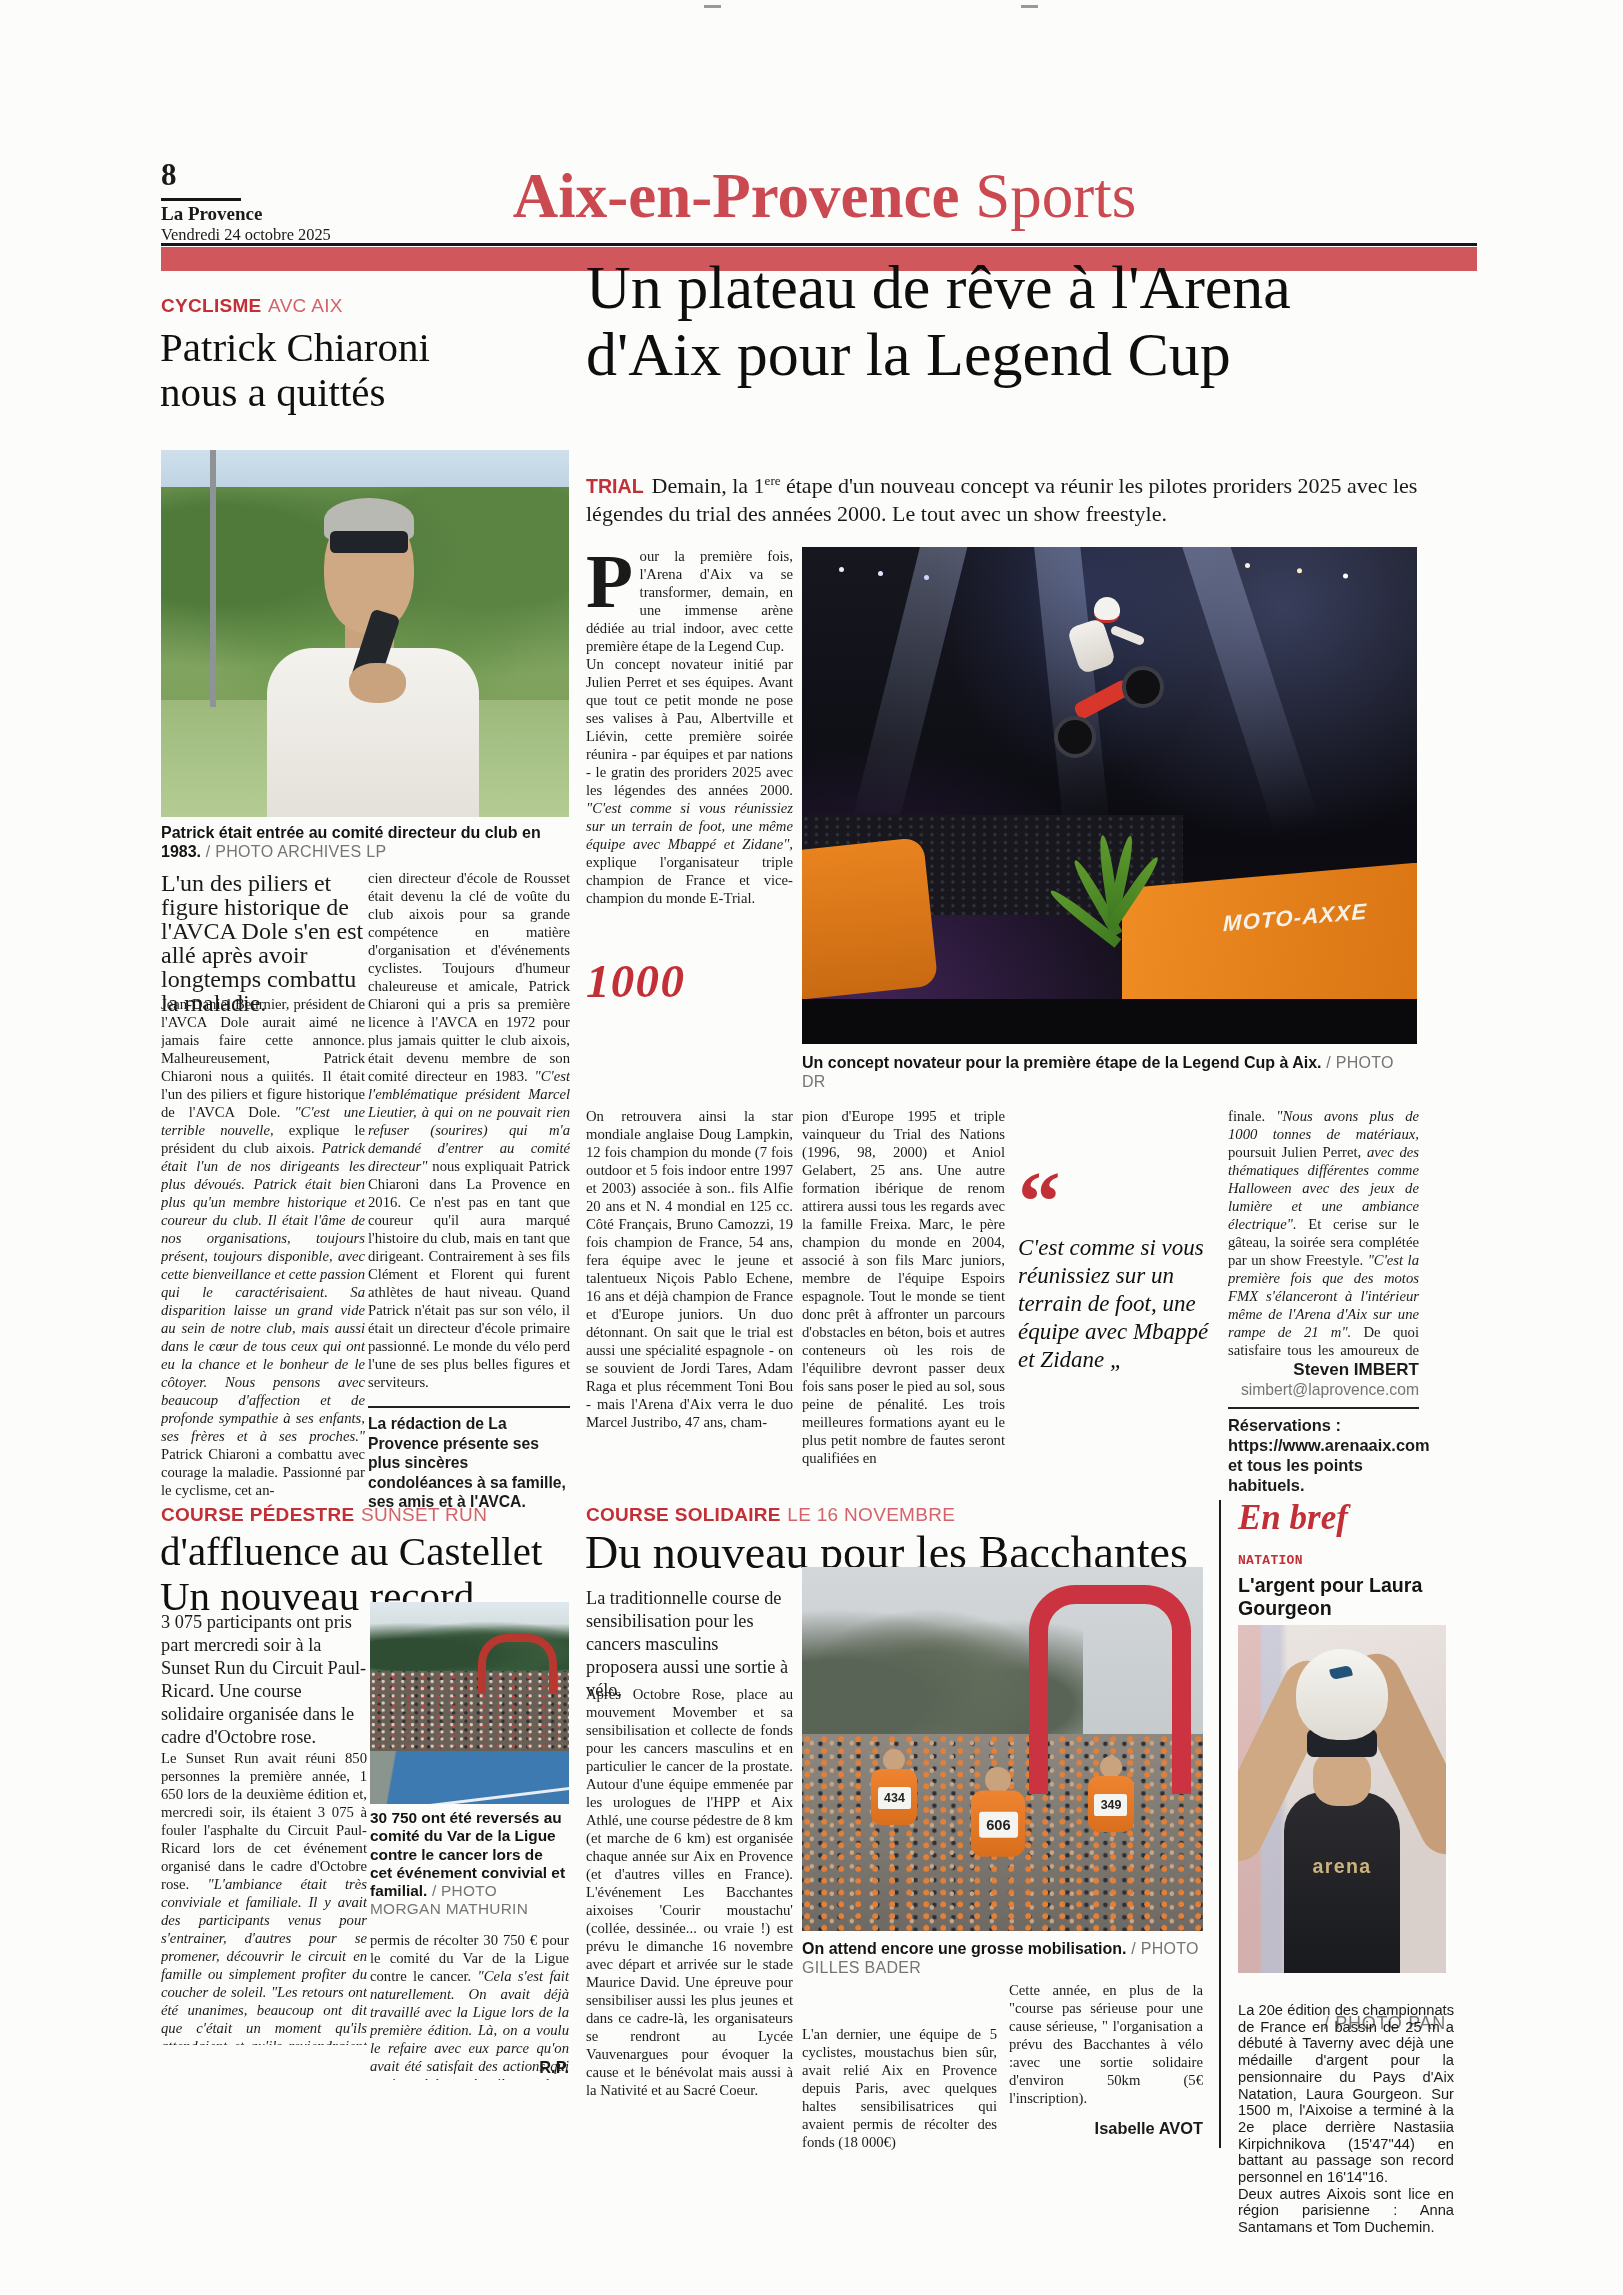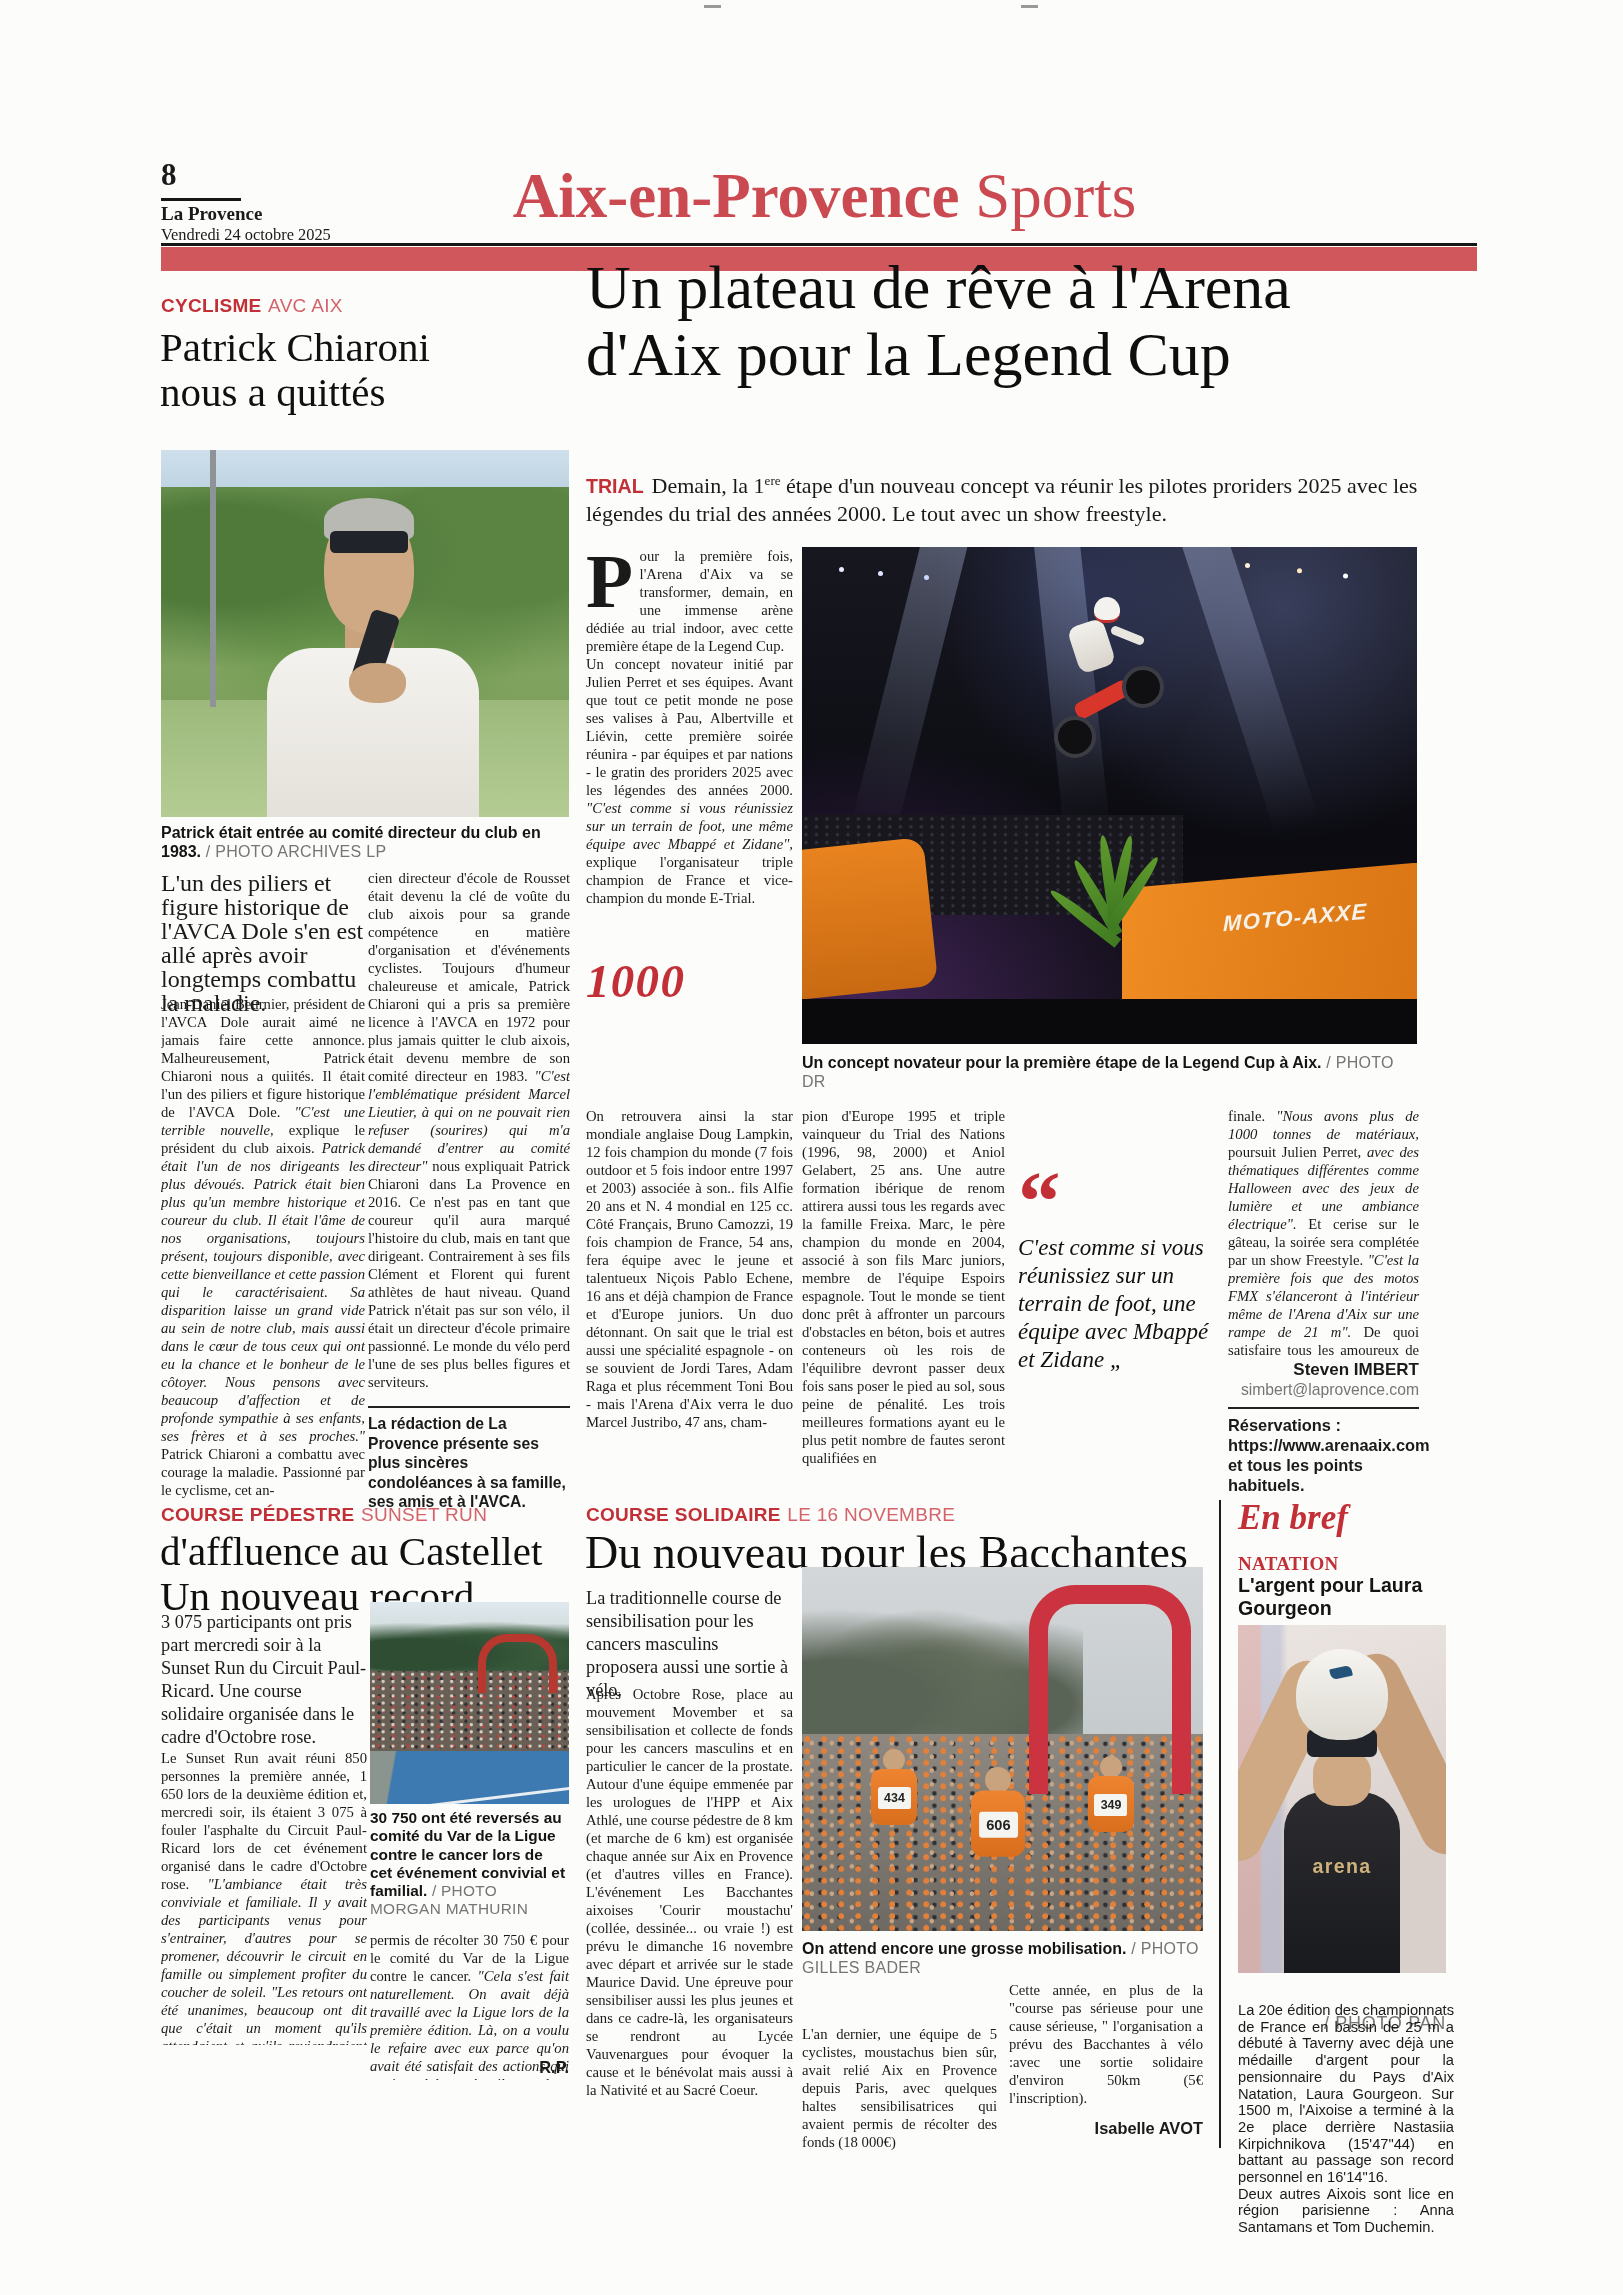--- a/index.html
+++ b/index.html
@@ -153,21 +153,21 @@
   .runner{position:absolute;width:56px;}
   .runner .rhead{position:absolute;left:17px;top:0;width:22px;height:22px;border-radius:50%;background:#c9a27e;}
   .runner .rtorso{position:absolute;left:5.2px;top:19.6px;width:46px;height:56px;background:linear-gradient(#ee8330,#d96e1d);border-radius:10.5px;}
   .runner .rbib{position:absolute;left:11.8px;top:38px;width:33px;height:22px;background:#f4f4f0;border-radius:2.6px;
      font-family:"Liberation Sans",sans-serif;font-weight:700;font-size:12.4px;text-align:center;line-height:22px;color:#222;}
   #ba-photo .r1{left:16%;top:50%;}
   #ba-photo .r2{left:42%;top:55%;transform:scale(1.18);}
   #ba-photo .r3{left:70%;top:52%;}
   
   #eb-title{left:1238px;top:1498px;font-size:35px;font-weight:700;font-style:italic;color:var(--red);}
-  #eb-kicker{left:1238px;top:1553px;font-family:Liberation Serif, serif;font-size:19px;font-weight:700;color:var(--red);letter-spacing:0.3px;}
+  #eb-kicker{left:1238px;top:1553px;font-family:Liberation Mono, monospace;font-size:13px;font-weight:700;color:var(--red);letter-spacing:0.3px;}
   #eb-head{left:1238px;top:1574px;width:216px;font-family:"Liberation Sans",sans-serif;font-size:19.6px;line-height:23px;font-weight:700;color:#141414;}
   #eb-photo{left:1238px;top:1625px;width:208px;height:348px;}
   #eb-credit{left:1238px;top:1977px;width:208px;text-align:right;font-family:"Liberation Sans",sans-serif;font-size:18px;color:var(--grey);letter-spacing:0.7px;margin-top:36px;}
   #eb-body{left:1238px;top:2002px;width:216px;height:262px;font-family:"Liberation Sans",sans-serif;font-size:14.7px;line-height:16.7px;text-align:justify;overflow:hidden;}
   #eb-body p{margin:0;}
   #eb-photo .sw-bg{left:0;top:0;width:100%;height:100%;background:
       linear-gradient(90deg,rgba(190,80,80,.25) 0 10%,rgba(90,110,190,.2) 12% 20%,transparent 24%),
       linear-gradient(160deg,#ece6e2,#d9d0cc 70%);}
   #eb-photo .sw-armL{left:4%;top:8%;width:26%;height:62%;background:#cfa884;border-radius:26px;transform:rotate(26deg);}
   #eb-photo .sw-armR{right:4%;top:6%;width:26%;height:62%;background:#c79e7a;border-radius:26px;transform:rotate(-26deg);}

